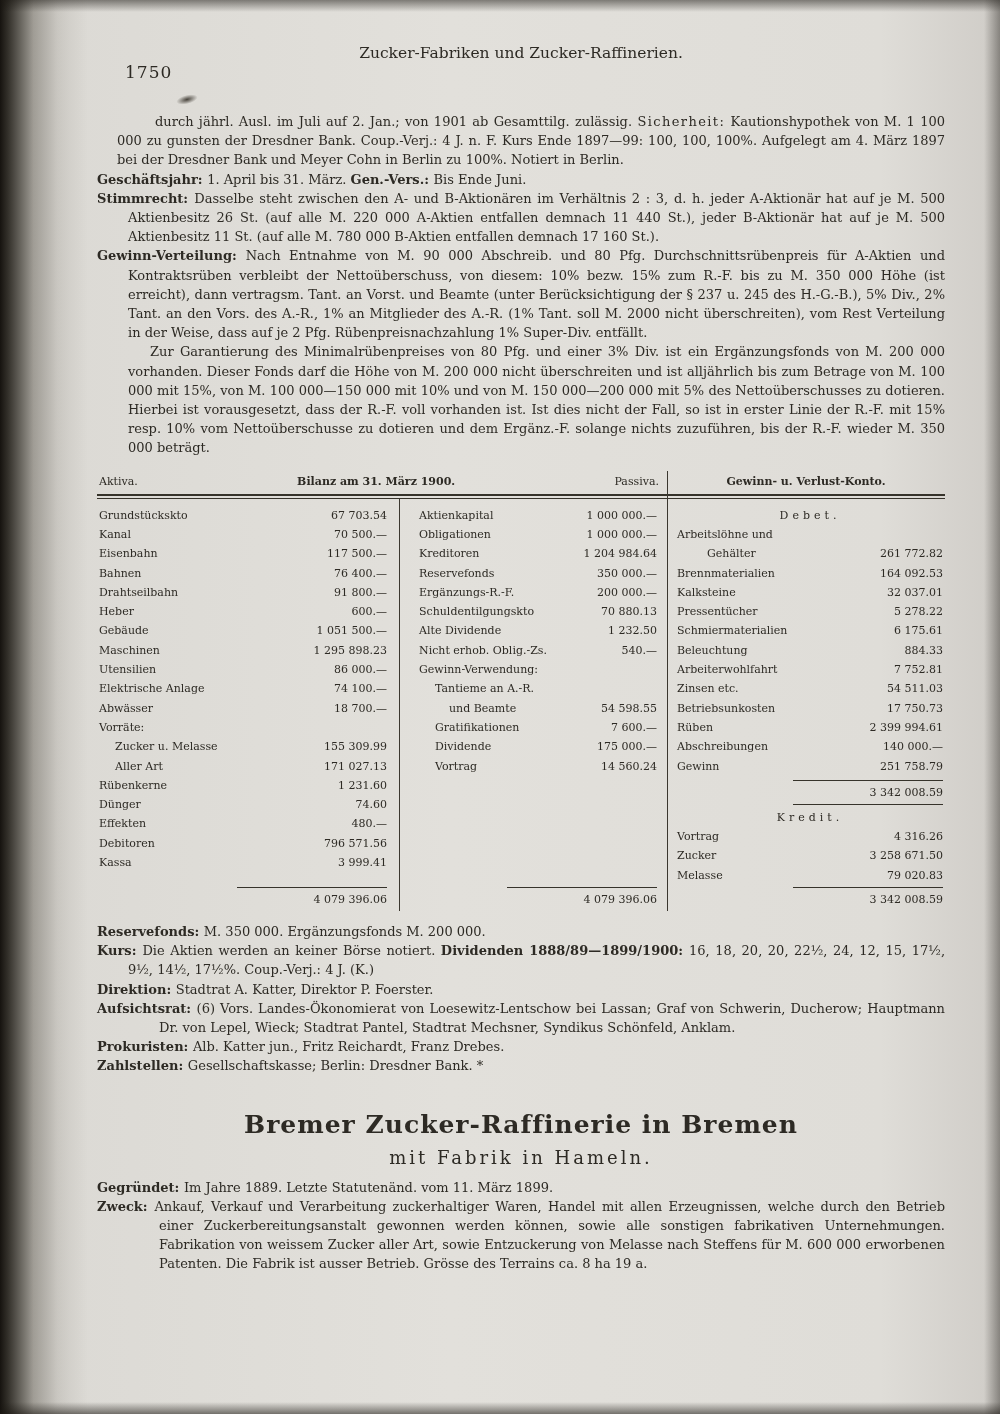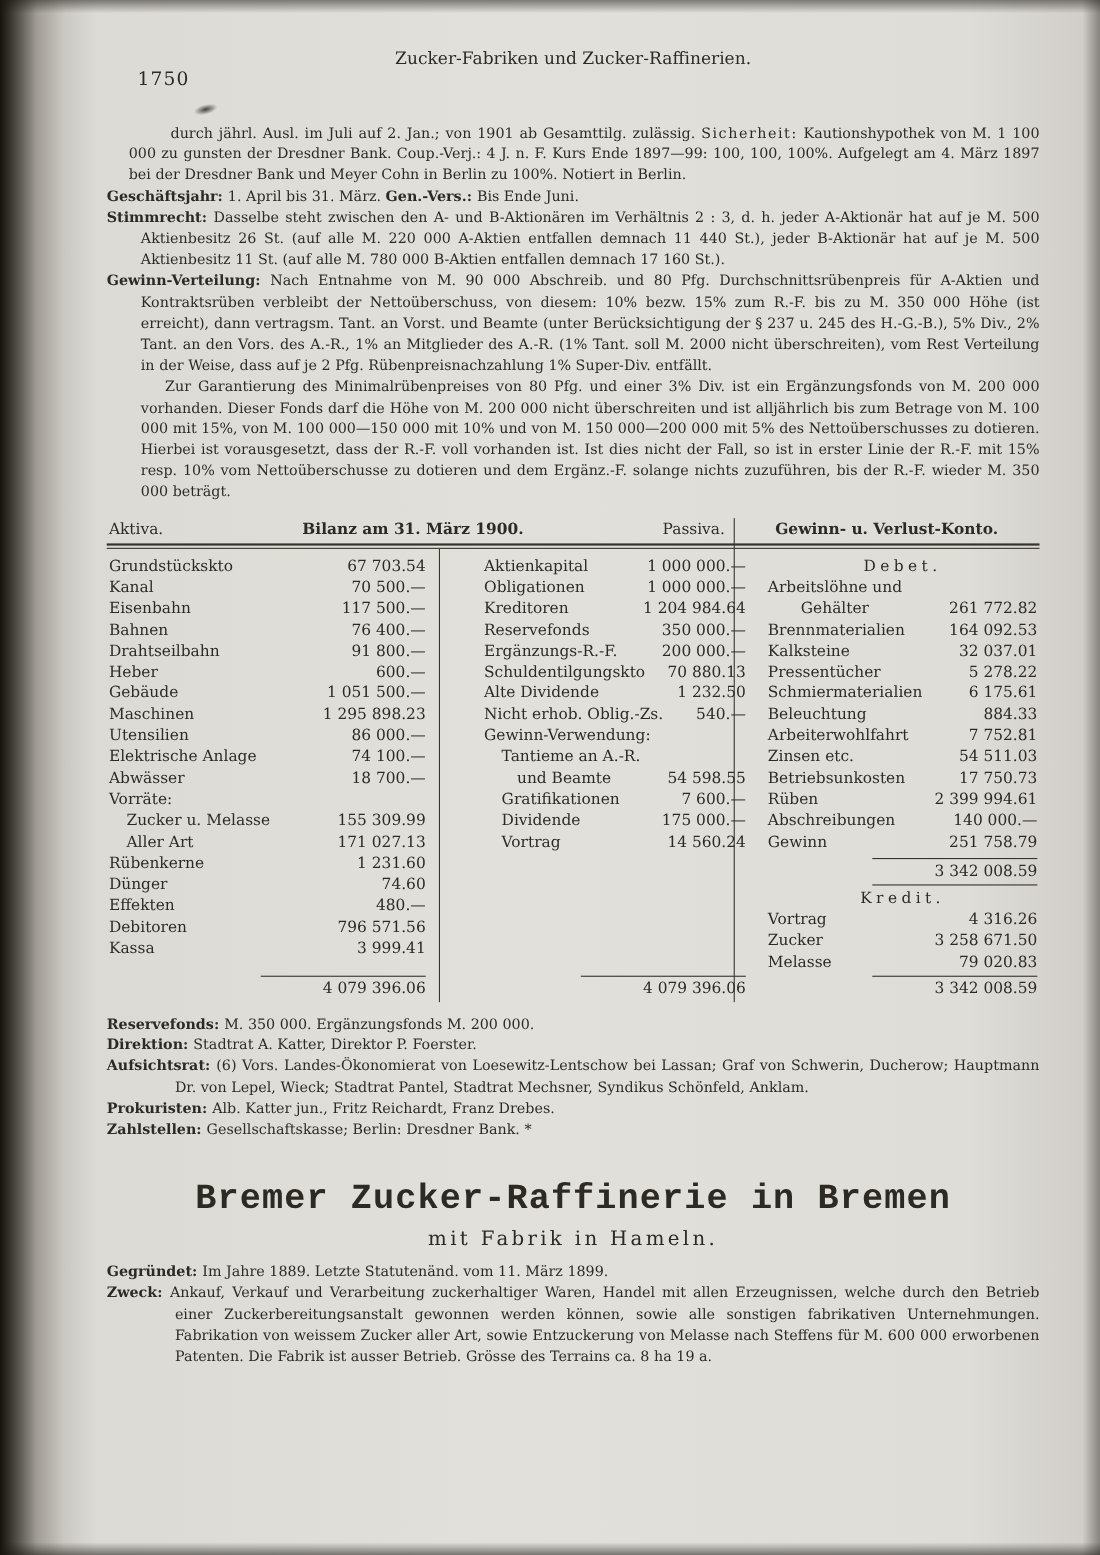--- a/index.html
+++ b/index.html
@@ -34,46 +34,46 @@
   .textblock.mt  { margin-top:11px; }
   .para { text-align:justify; hyphens:auto; }
   .para .b, .b { font-weight:700; }
   .para .sp { letter-spacing:1.4px; }
   .para.cont  { padding-left:20px; text-indent:38px; }
   .para.hang  { padding-left:31px; text-indent:-31px; }
   .para.hang2 { padding-left:62px; text-indent:-62px; }
   .para.sub   { padding-left:31px; text-indent:22px; }
 
   
-  .bilanz { position:relative; margin-top:13px; font-size:14px; }
+  .bilanz { position:relative; margin-top:13px; font-size:11px; }
   .vline { position:absolute; width:1px; background:#3b372f; z-index:3; }
   .vmain { left:570px; top:0; bottom:0; }
   .vsub  { left:302px; top:28px; bottom:0; }
   .bz-head { display:flex; line-height:21px; padding-bottom:2px; }
   .z-balance { width:570px; display:flex; justify-content:space-between; padding:0 8px 0 2px; }
   .z-gv { flex:1; text-align:center; }
   .dbl-rule { height:5px; border-top:2px solid #36332b; border-bottom:1px solid #36332b; }
   .bz-body { display:flex; min-height:388px; padding-top:7px; }
   .col { display:flex; flex-direction:column; }
   .col-aktiva  { width:302px; padding:0 12px 2px 2px; }
-  .col-passiva { width:268px; padding:0 10px 2px 20px;margin-left:21px; }
+  .col-passiva { width:268px; padding:0 10px 2px 20px; }
   .col-gv      { flex:1; padding:0 2px 2px 10px; }
   .trow { display:flex; justify-content:space-between; line-height:19.3px; white-space:nowrap; }
   .trow.ind1 .tlabel { padding-left:16px; }
   .trow.ind2 .tlabel { padding-left:30px; }
   .gvhead { text-align:center; letter-spacing:4px; line-height:19.3px; }
   .gvhead.k { margin-top:3px; }
   .total { margin-top:auto; padding-top:2px; }
   .total.fixed { margin-top:2px; }
   .trule { border-top:1px solid #36332b; width:150px; margin:0 0 2px auto; }
   .trule.below { margin:2px 0 0 auto; }
   .tnum { text-align:right; line-height:19px; white-space:nowrap; }
 
   
-  .sec-title { text-align:center; font-size:32px; font-weight:700; letter-spacing:1px; margin-top:34px;font-family:Liberation Mono, monospace; }
+  .sec-title { text-align:center; font-size:25px; font-weight:700; letter-spacing:1px; margin-top:34px; }
   .sec-sub   { text-align:center; font-size:18px; letter-spacing:3px; margin-top:8px; margin-bottom:10px; }
 </style>
 </head>
 <body>
 
 <div class="page">
   <div class="smudge"></div>
 
   <div class="content">
 
@@ -334,20 +334,21 @@
           <div class="total">
             <div class="trule"></div>
             <div class="tnum">3 342 008.59</div>
           </div>
         </div>
       </div>
     </section>
 
     <div class="textblock mt">
         <p class="para hang"><span class="b ">Reservefonds: </span><span class="">M. 350 000.  Ergänzungsfonds M. 200 000.</span></p>
+        <p class="para hang"><span class="b ">Kurs: </span><span class="">Die Aktien werden an keiner Börse notiert.   </span><span class="b ">Dividenden 1888/89—1899/1900: </span><span class="">16, 18, 20, 20, 22½, 24, 12, 15, 17½, 9½, 14½, 17½%.  Coup.-Verj.: 4 J. (K.)</span></p>
         <p class="para hang"><span class="b ">Direktion: </span><span class="">Stadtrat A. Katter, Direktor P. Foerster.</span></p>
         <p class="para hang2"><span class="b ">Aufsichtsrat: </span><span class="">(6) Vors. Landes-Ökonomierat von Loesewitz-Lentschow bei Lassan; Graf von Schwerin, Ducherow; Hauptmann Dr. von Lepel, Wieck; Stadtrat Pantel, Stadtrat Mechsner, Syndikus Schönfeld, Anklam.</span></p>
         <p class="para hang"><span class="b ">Prokuristen: </span><span class="">Alb. Katter jun., Fritz Reichardt, Franz Drebes.</span></p>
         <p class="para hang"><span class="b ">Zahlstellen: </span><span class="">Gesellschaftskasse; Berlin: Dresdner Bank.   *</span></p>
       </div>
 
     <h2 class="sec-title">Bremer Zucker-Raffinerie in Bremen</h2>
     <div class="sec-sub">mit Fabrik in Hameln.</div>
 
     <div class="textblock">

